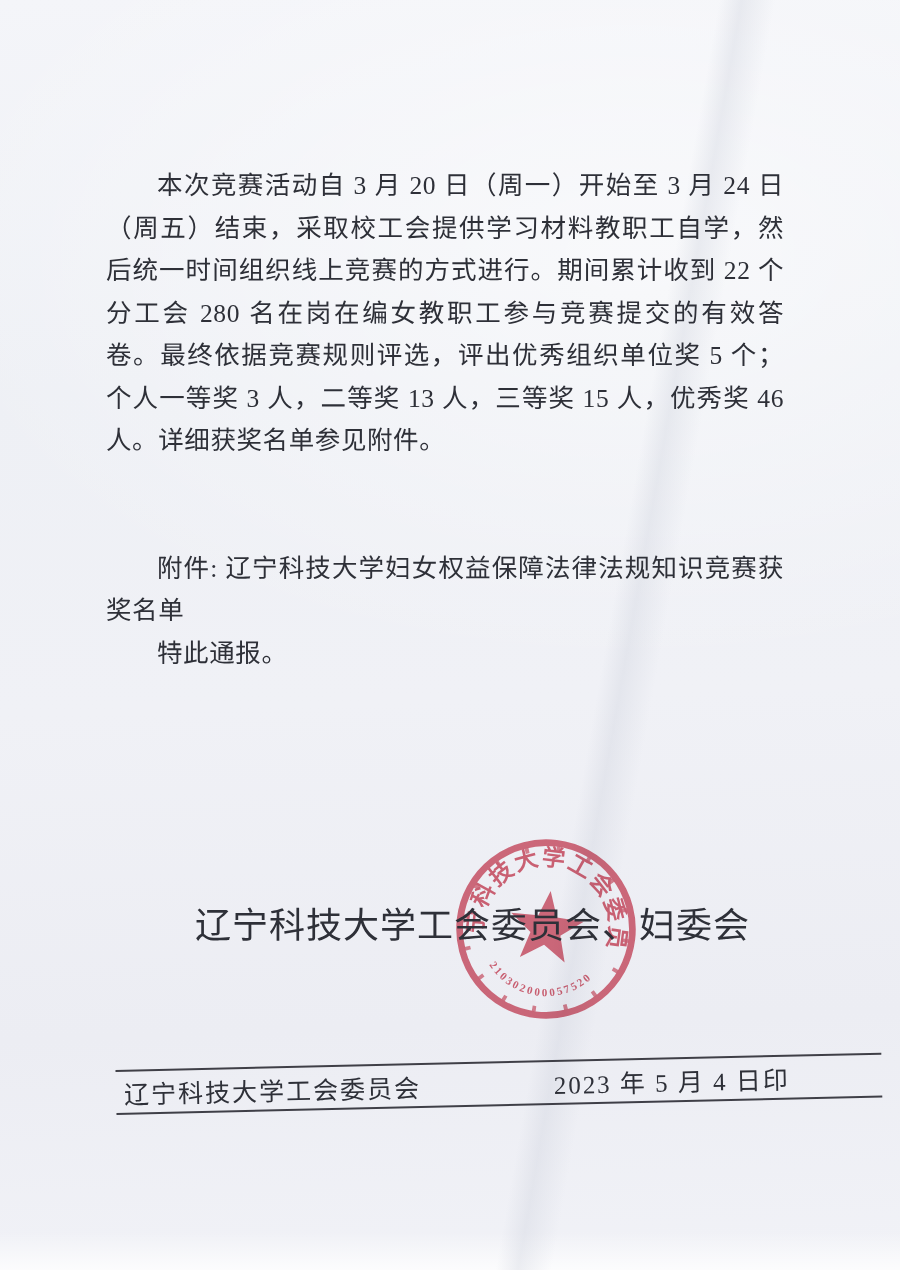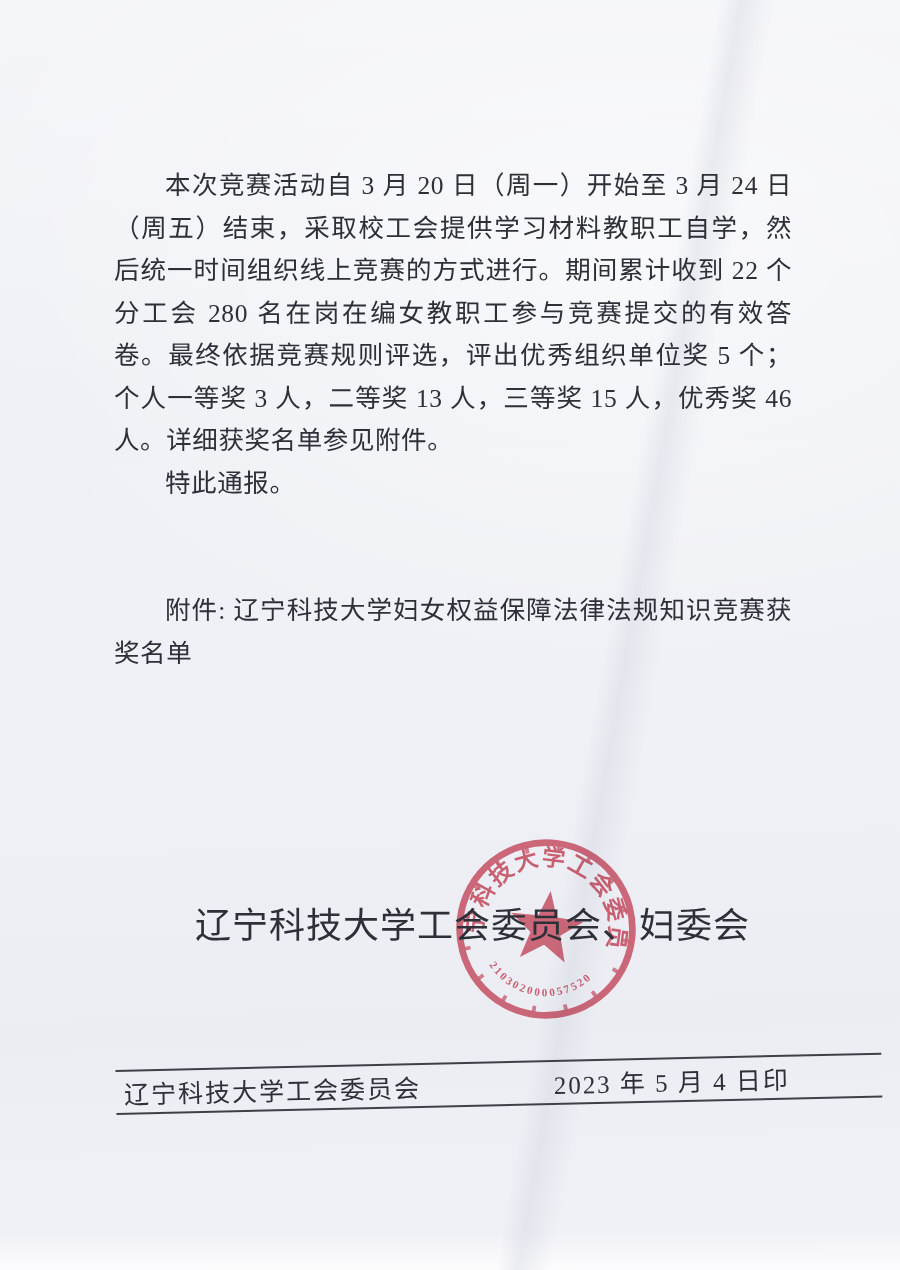--- a/index.html
+++ b/index.html
@@ -25,21 +25,21 @@
     position: absolute;
     inset: 0;
     background:
       linear-gradient(100deg, rgba(210,214,224,0) 64%, rgba(205,209,220,0.35) 66%, rgba(210,214,224,0) 69%),
       linear-gradient(0deg, rgba(255,255,255,0.8) 0%, rgba(255,255,255,0) 3%);
     pointer-events: none;
   }
 
   .body-text {
     position: absolute;
-    left: 114px;
+    left: 106px;
     top: 165px;
     width: 678px;
   }
   .para {
     margin: 0;
     font-size: 25.5px;
     line-height: 42.5px;
     text-align: justify;
     text-justify: inter-ideograph;
     text-indent: 2em;
@@ -115,22 +115,22 @@
     white-space: nowrap;
   }
 </style>
 </head>
 <body>
 
 <div class="page">
 
   <div class="body-text">
     <p class="para">本次竞赛活动自 3 月 20 日（周一）开始至 3 月 24 日（周五）结束，采取校工会提供学习材料教职工自学，然后统一时间组织线上竞赛的方式进行。期间累计收到 22 个分工会 280 名在岗在编女教职工参与竞赛提交的有效答卷。最终依据竞赛规则评选，评出优秀组织单位奖 5 个；个人一等奖 3 人，二等奖 13 人，三等奖 15 人，优秀奖 46 人。详细获奖名单参见附件。</p>
+    <p class="para attachment">附件: 辽宁科技大学妇女权益保障法律法规知识竞赛获奖名单</p>
     <p class="para">特此通报。</p>
-    <p class="para attachment">附件: 辽宁科技大学妇女权益保障法律法规知识竞赛获奖名单</p>
   </div>
 
   <div class="signature">辽宁科技大学工会委员会、妇委会</div>
 
   <svg class="seal" viewBox="0 0 200 200" xmlns="http://www.w3.org/2000/svg" aria-hidden="true">
     <defs>
       <path id="ringTextPath" d="M 38.0 122.6 A 66 66 0 1 1 162.0 122.6" fill="none"></path>
       <path id="serialPath" d="M 42.7 140.2 A 70 70 0 0 0 157.3 140.2" fill="none"></path>
     </defs>
 

